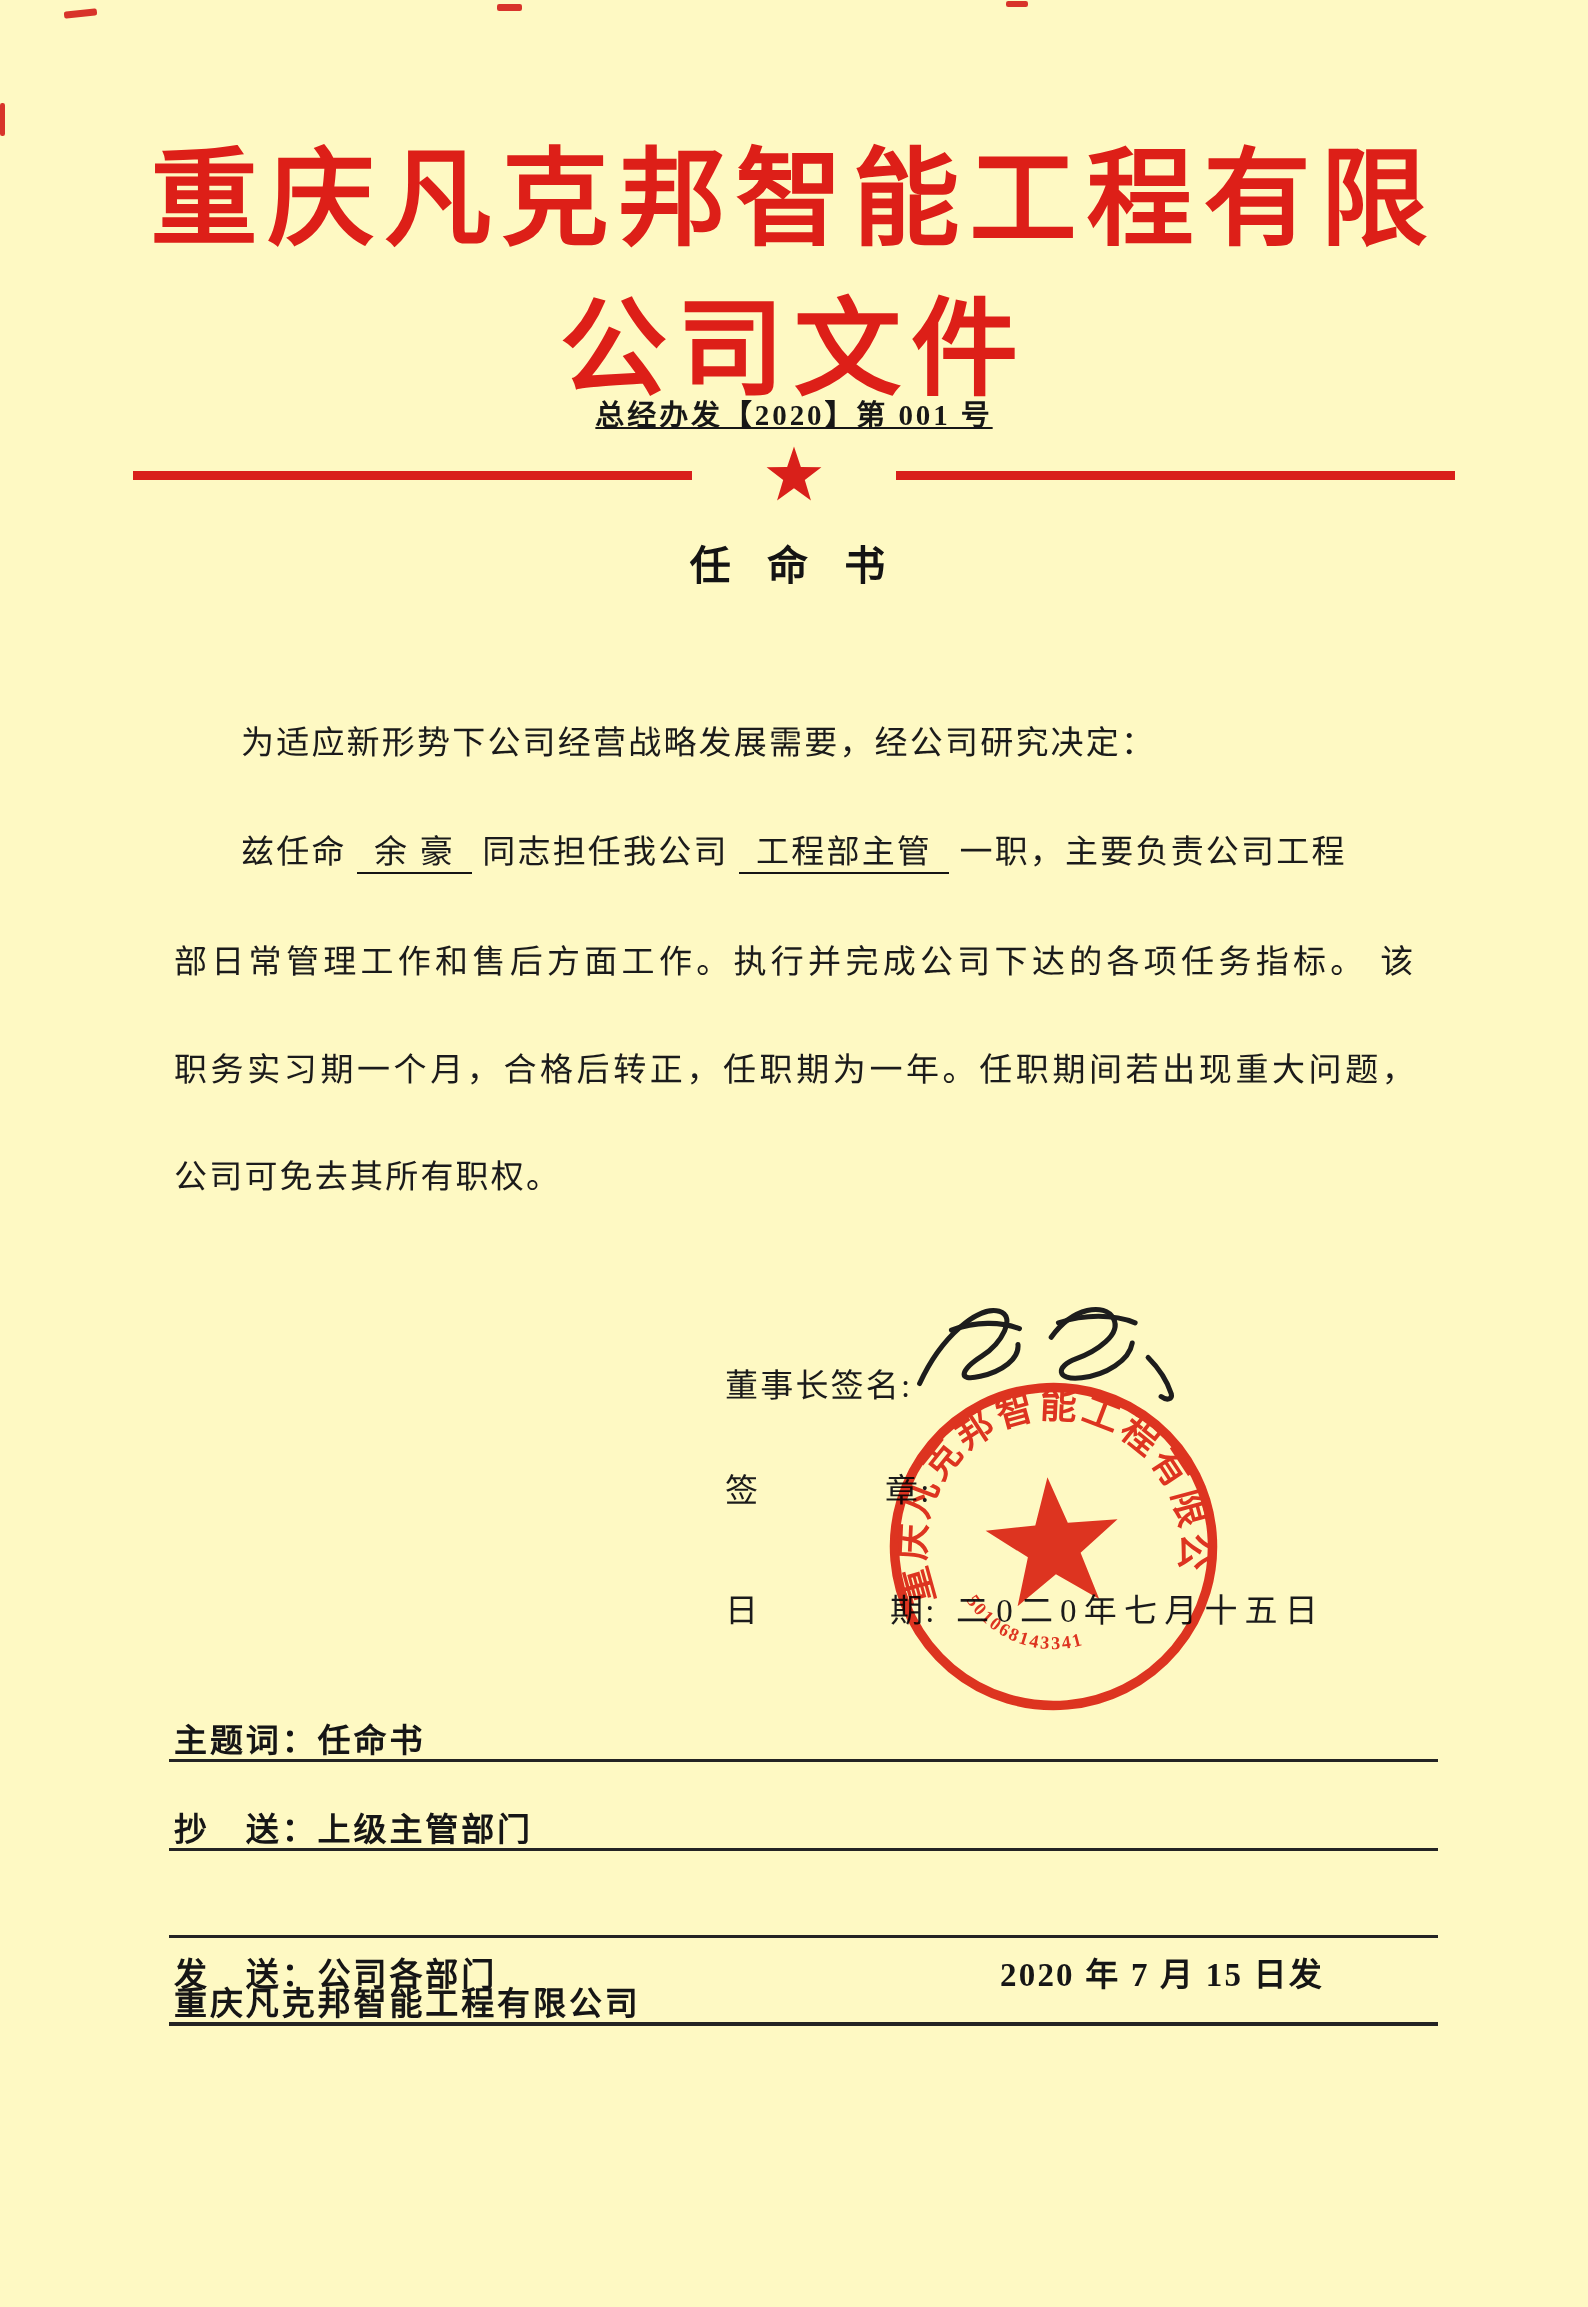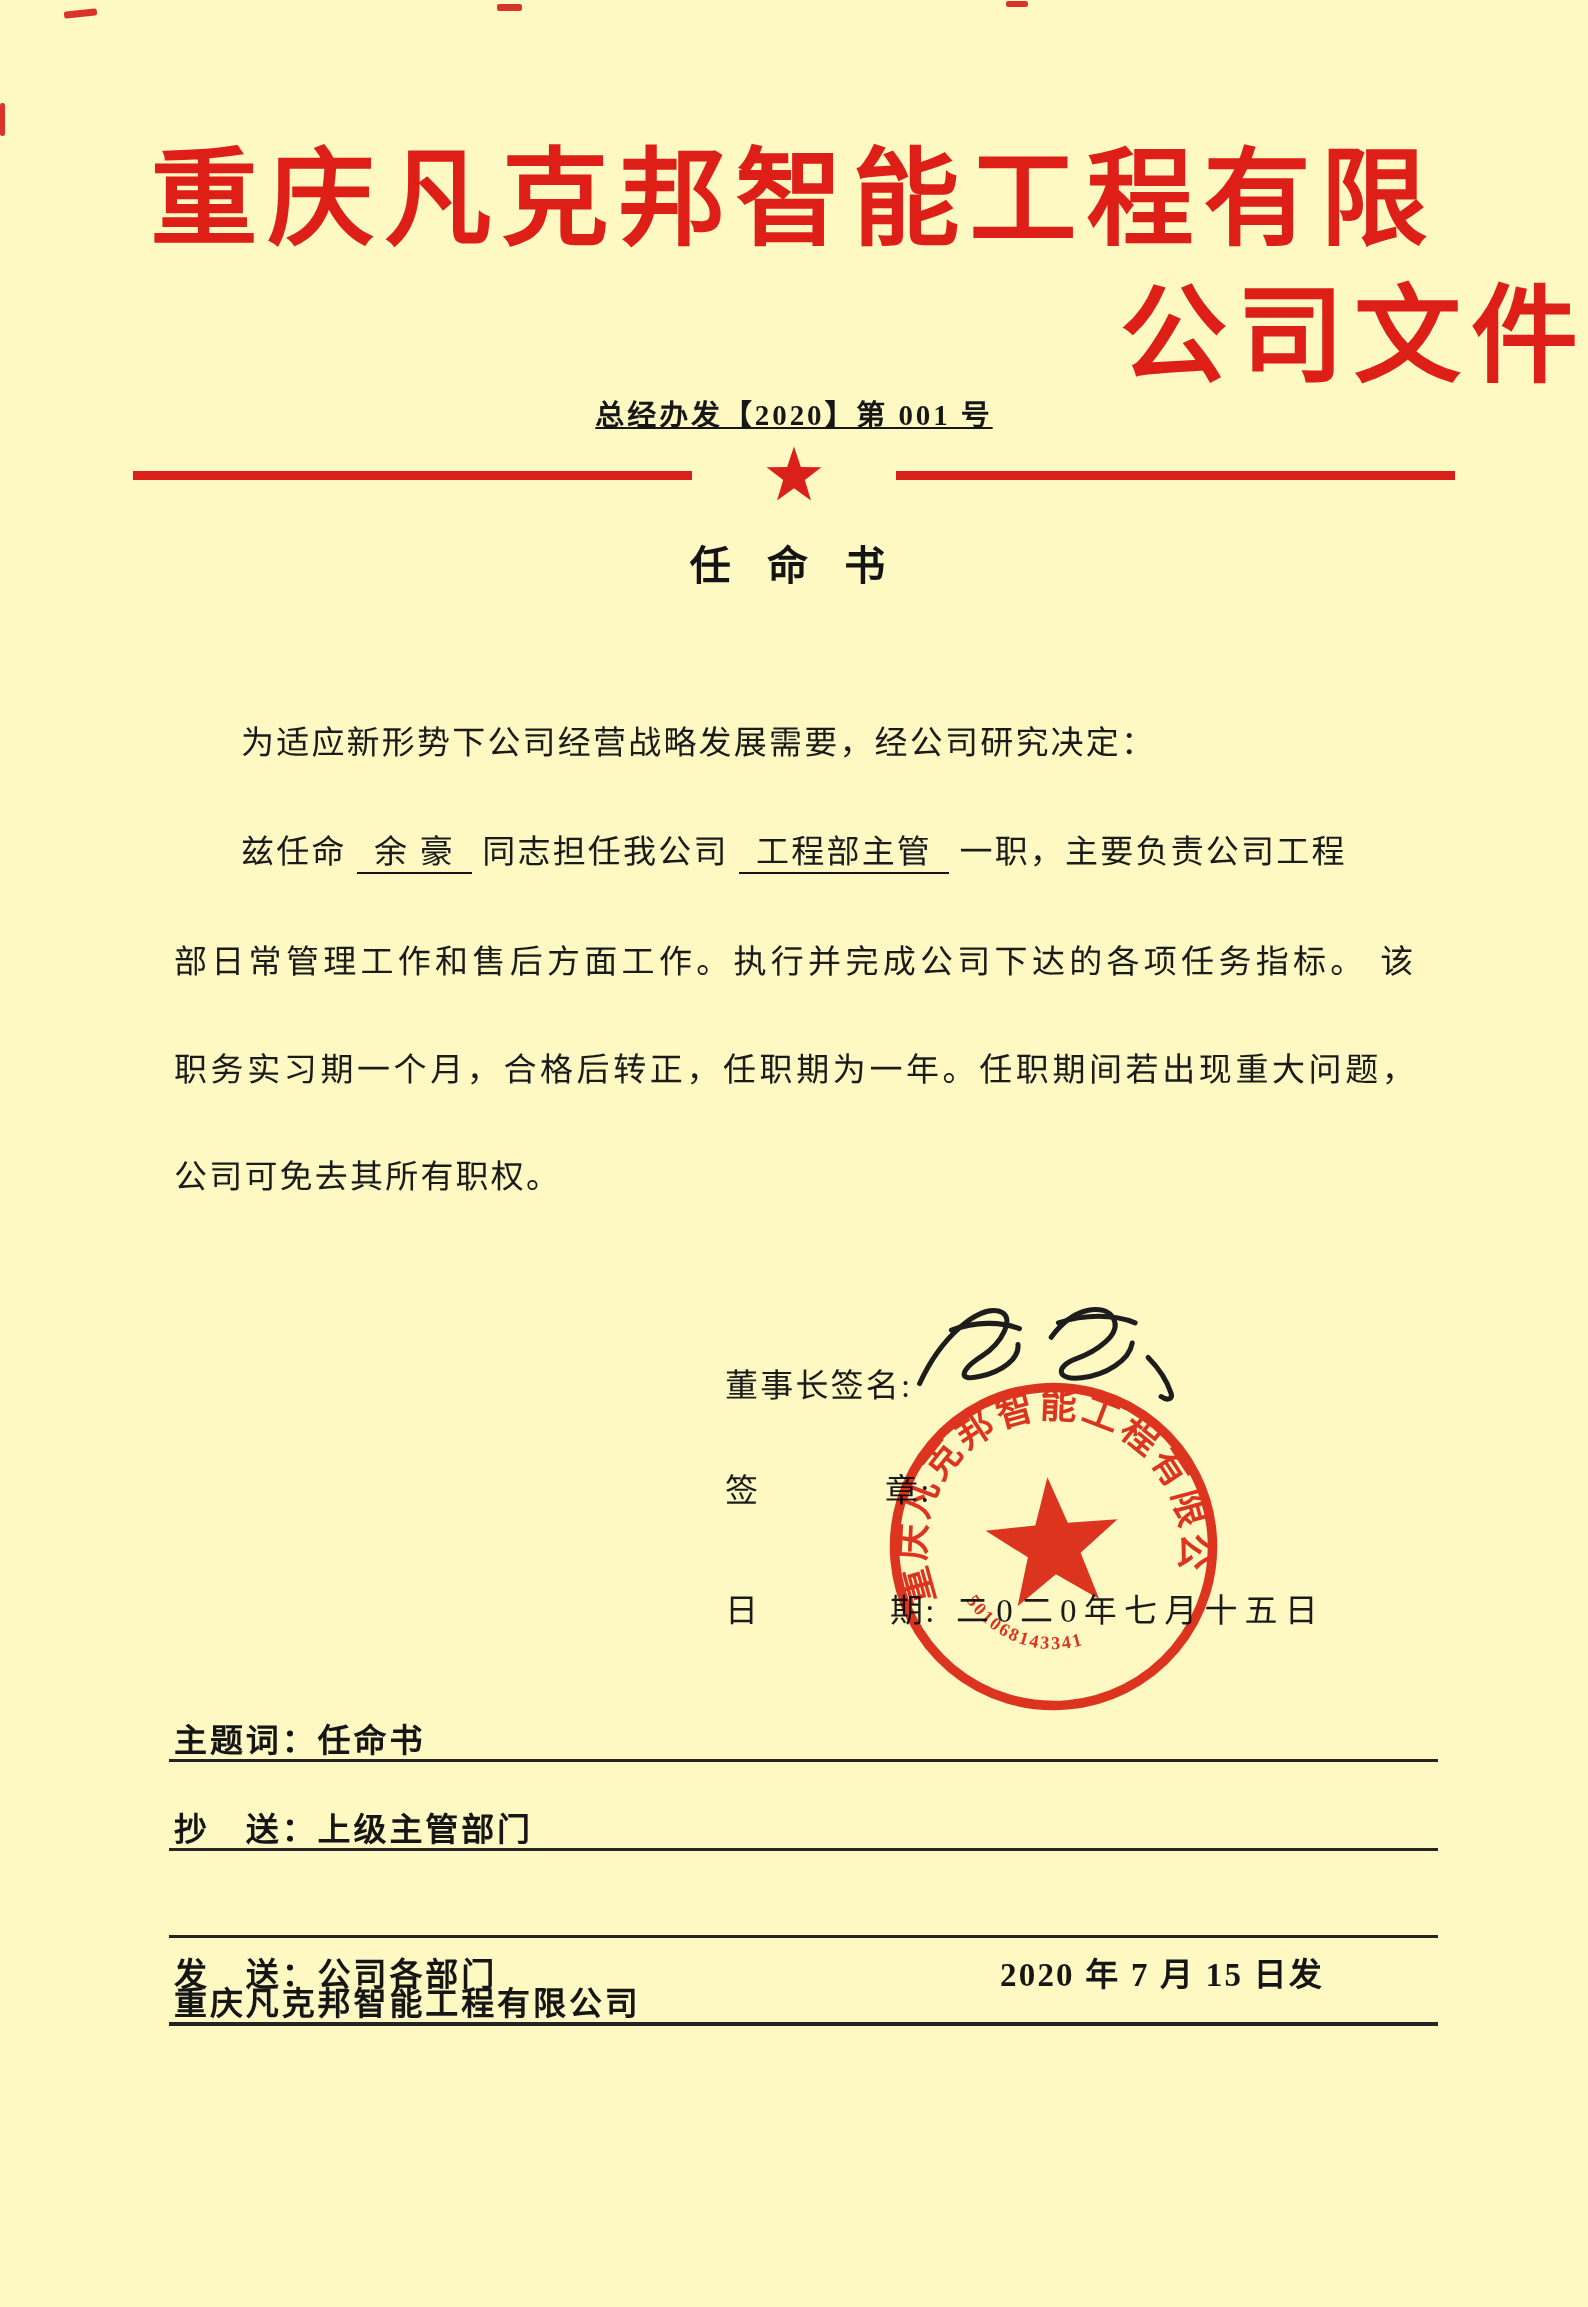--- a/index.html
+++ b/index.html
@@ -62,21 +62,21 @@
 <body>
 
 <div class="page">
 
   <div class="artifact" style="left:64px;top:10px;width:33px;height:7.2px;transform:rotate(-6deg);"></div>
   <div class="artifact" style="left:497px;top:4.3px;width:25px;height:6.5px;"></div>
   <div class="artifact" style="left:1006px;top:1.4px;width:22px;height:5.8px;"></div>
   <div class="artifact" style="left:0;top:103px;width:5px;height:33px;"></div>
 
   <div class="abs centered hdr" style="top:142px;">重庆凡克邦智能工程有限</div>
-  <div class="abs centered hdr" style="top:279px;text-align:right;">公司文件</div>
+  <div class="abs centered hdr" style="top:292px;">公司文件</div>
 
   <div class="abs centered docnum" style="top:391px;">总经办发【2020】第 001 号</div>
 
   <div class="redline" style="left:133px;top:471px;width:559px;"></div>
   <div class="redline" style="left:896px;top:471px;width:559px;"></div>
   <svg class="divider-star" style="left:765px;top:445px;" width="58" height="62" viewBox="0 0 80 86">
     <polygon points="40,2 49.5,30.5 78,31 55,48.5 63.5,77 40,60 16.5,77 25,48.5 2,31 30.5,30.5" fill="#d9201a"></polygon>
   </svg>
 
   <div class="abs centered doc-title" style="top:532px;">任 命 书</div>

